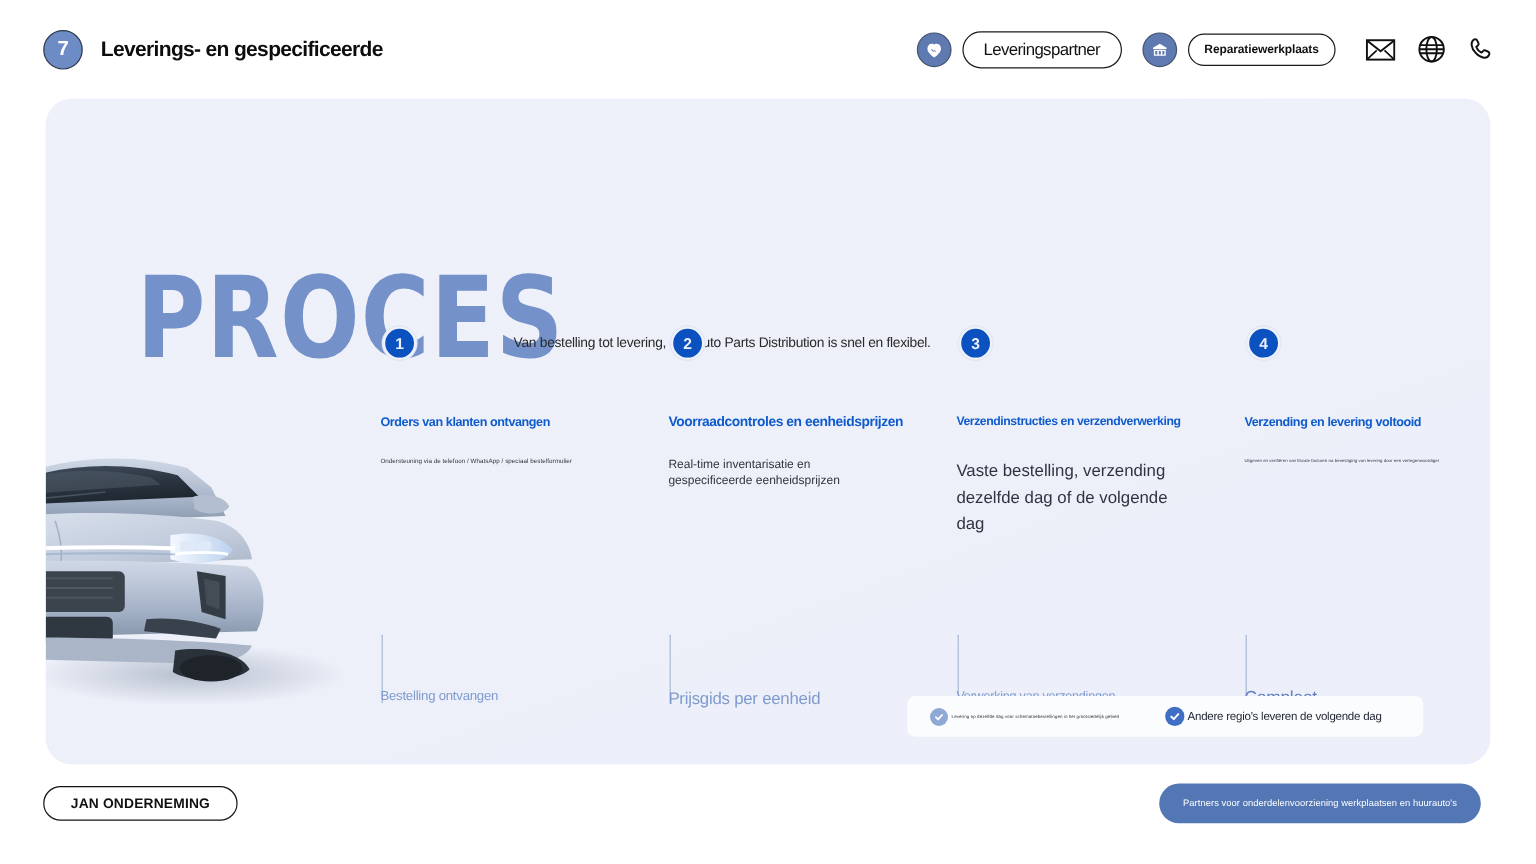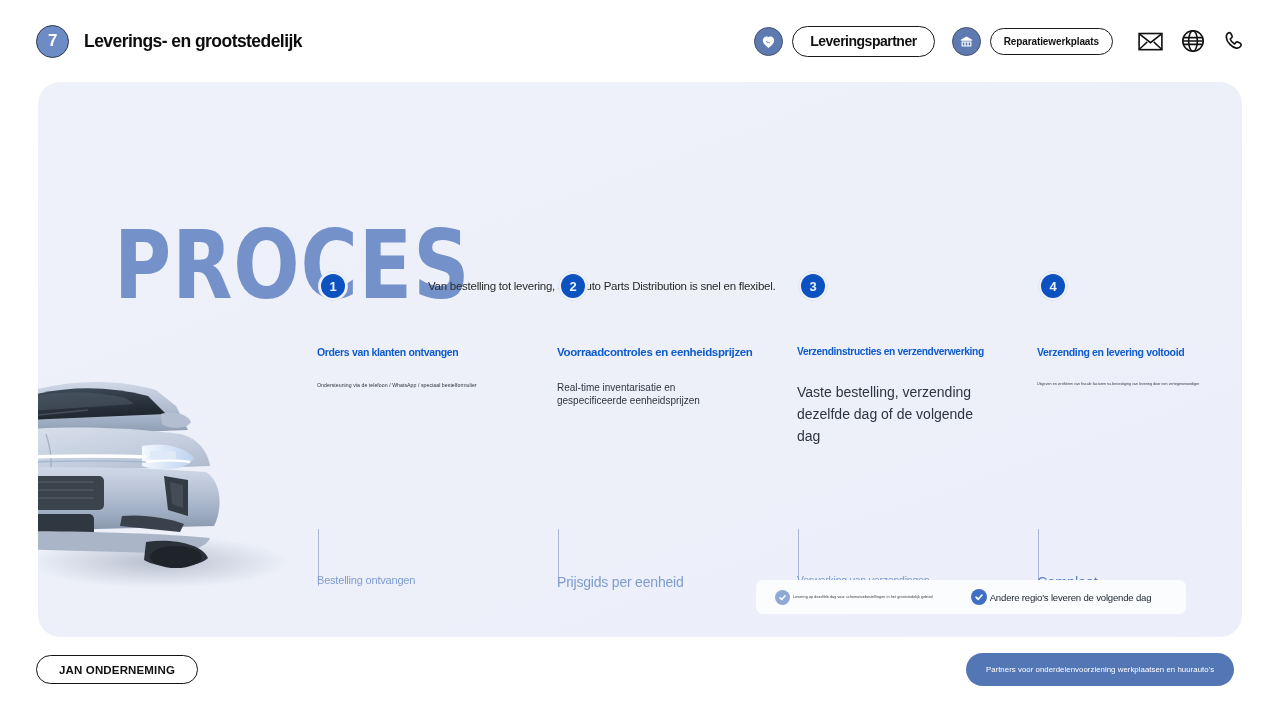--- a/index.html
+++ b/index.html
@@ -85,21 +85,21 @@
     border: 1.3px solid #1a1a1a;
     border-radius: 999px;
     background: #ffffff;
     display: flex;
     align-items: center;
     justify-content: center;
     height: 29px;
     padding: 0 17px;
     white-space: nowrap;
   }
-  .nav-pill.big   { font-size: 14px;   font-weight: 700; letter-spacing: -0.5px; height: 31px; }
+  .nav-pill.big   { font-size: 14px;   font-weight: 400; letter-spacing: -0.5px; height: 31px; }
   .nav-pill.small { font-size: 10px;  font-weight: 700; letter-spacing: -0.1px; height: 27px; padding: 0 13px; text-align: right; }
 
   .plain-icons {
     display: flex;
     align-items: center;
     gap: 18px;
     margin-left: 8px;
   }
   .plain-icons svg { display: block; }
 
@@ -296,21 +296,21 @@
     white-space: nowrap;
   }
 </style>
 </head>
 <body>
 
 <div class="header">
 
   <div class="header-left">
     <div class="step-badge">7</div>
-    <div class="header-title">Leverings- en grootstedelijk</div>
+    <div class="header-title">Leverings- en gespecificeerde</div>
   </div>
 
   <div class="header-right">
 
     <div class="nav-group">
       <span class="nav-icon-badge">
         <svg width="17" height="17" viewBox="0 0 24 24" fill="#ffffff">
           <path d="M12 21s-8-4.9-8-10.3C4 7.4 6.3 5 9.2 5c1.7 0 2.6.8 2.8 1.1.2-.3 1.1-1.1 2.8-1.1 2.9 0 5.2 2.4 5.2 5.7C20 16.1 12 21 12 21z"></path>
           <path d="M9.4 11.2l2.1 2.1 1-1 1.6 1.6-.8.8-1.2-1.2-1.1 1.1-2.6-2.6z" fill="#5f7ab0"></path>
         </svg>

